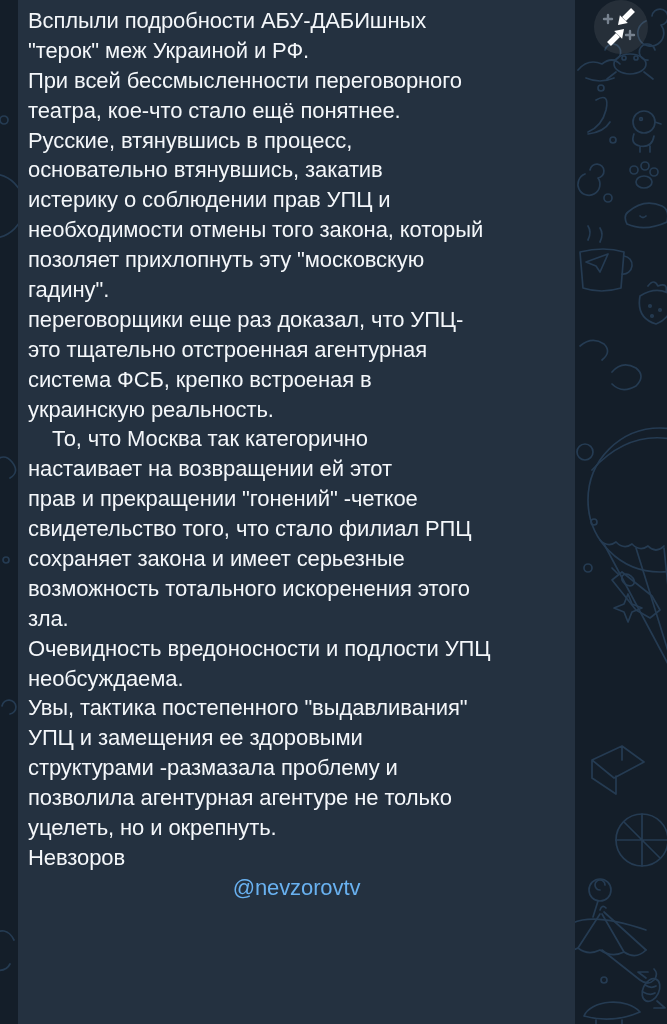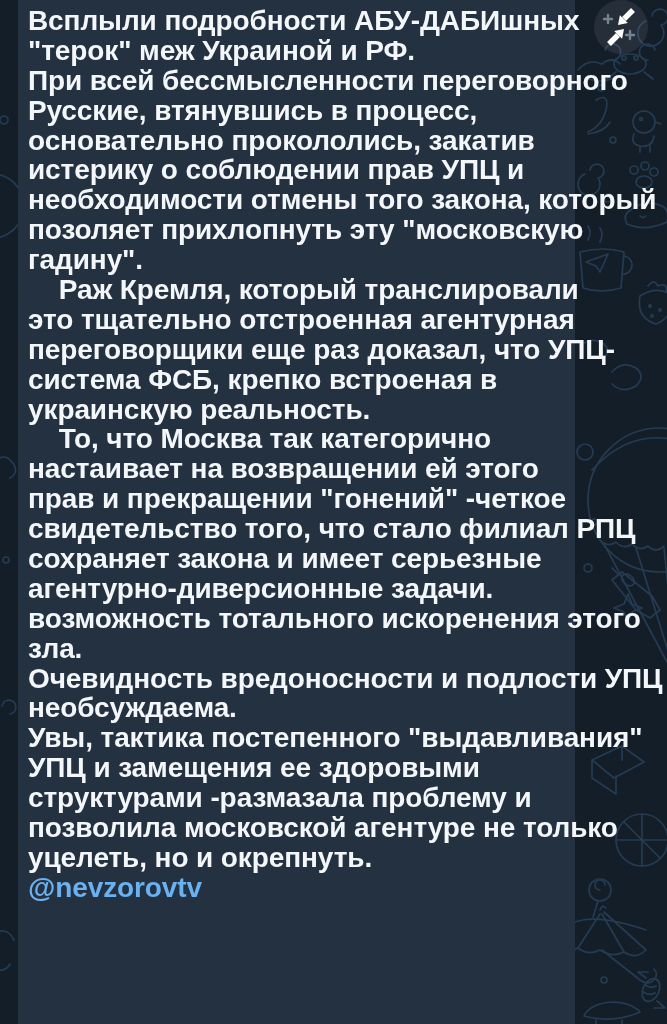--- a/index.html
+++ b/index.html
@@ -14,33 +14,33 @@
   .bubble {
     position:absolute;
     left:18px; top:-20px;
     width:557px; height:1070px;
     background:#243140;
   }
   .msg-text {
     position:absolute;
     left:10px; right:10px; top:26px;
     color:#f4f7fa;
-    font-size:28px;
+    font-size:22px;
     line-height:29.9px;
     letter-spacing:-0.1px;
-    font-weight:bold;
   }
   .line { white-space:pre; height:29.9px; overflow:visible; }
   .tg-link {
     display:block;
     white-space:pre;
     height:29.9px;
     color:#69b1f0;
     text-decoration:none;
     cursor:pointer;
+    text-align:center;
   }
   .collapse-btn {
     position:absolute;
     left:594px; top:0px;
     width:54px; height:54px;
     cursor:pointer;
   }
 </style>
 </head>
 <body>
@@ -125,46 +125,46 @@
       <circle cx="4" cy="120" r="4"></circle>
   </g>
 </svg>
 
 <div class="bubble">
   <div class="msg-text">
     <div id="message-lines">
         <div class="line">Всплыли подробности АБУ-ДАБИшных</div>
         <div class="line">"терок" меж Украиной и РФ.</div>
         <div class="line">При всей бессмысленности переговорного</div>
+        <div class="line">театра, кое-что стало ещё понятнее.</div>
         <div class="line">Русские, втянувшись в процесс,</div>
-        <div class="line">основательно прокололись, закатив</div>
+        <div class="line">основательно втянувшись, закатив</div>
         <div class="line">истерику о соблюдении прав УПЦ и</div>
         <div class="line">необходимости отмены того закона, который</div>
         <div class="line">позоляет прихлопнуть эту "московскую</div>
         <div class="line">гадину".</div>
-        <div class="line">    Раж Кремля, который транслировали</div>
+        <div class="line">переговорщики еще раз доказал, что УПЦ-</div>
         <div class="line">это тщательно отстроенная агентурная</div>
-        <div class="line">переговорщики еще раз доказал, что УПЦ-</div>
         <div class="line">система ФСБ, крепко встроеная в</div>
         <div class="line">украинскую реальность.</div>
         <div class="line">    То, что Москва так категорично</div>
-        <div class="line">настаивает на возвращении ей этого</div>
+        <div class="line">настаивает на возвращении ей этот</div>
         <div class="line">прав и прекращении "гонений" -четкое</div>
         <div class="line">свидетельство того, что стало филиал РПЦ</div>
         <div class="line">сохраняет закона и имеет серьезные</div>
-        <div class="line">агентурно-диверсионные задачи.</div>
         <div class="line">возможность тотального искоренения этого</div>
         <div class="line">зла.</div>
         <div class="line">Очевидность вредоносности и подлости УПЦ</div>
         <div class="line">необсуждаема.</div>
         <div class="line">Увы, тактика постепенного "выдавливания"</div>
         <div class="line">УПЦ и замещения ее здоровыми</div>
         <div class="line">структурами -размазала проблему и</div>
-        <div class="line">позволила московской агентуре не только</div>
+        <div class="line">позволила агентурная агентуре не только</div>
         <div class="line">уцелеть, но и окрепнуть.</div>
+        <div class="line">Невзоров</div>
       </div>
     <a class="tg-link" href="#">@nevzorovtv</a>
   </div>
 </div>
 
 <div class="collapse-btn">
   <svg width="54" height="54" viewBox="0 0 54 54">
     <circle cx="27" cy="27" r="27" fill="rgba(255,255,255,0.08)"></circle>
 
     <g stroke="#77828f" stroke-width="2.4" stroke-linecap="round">

